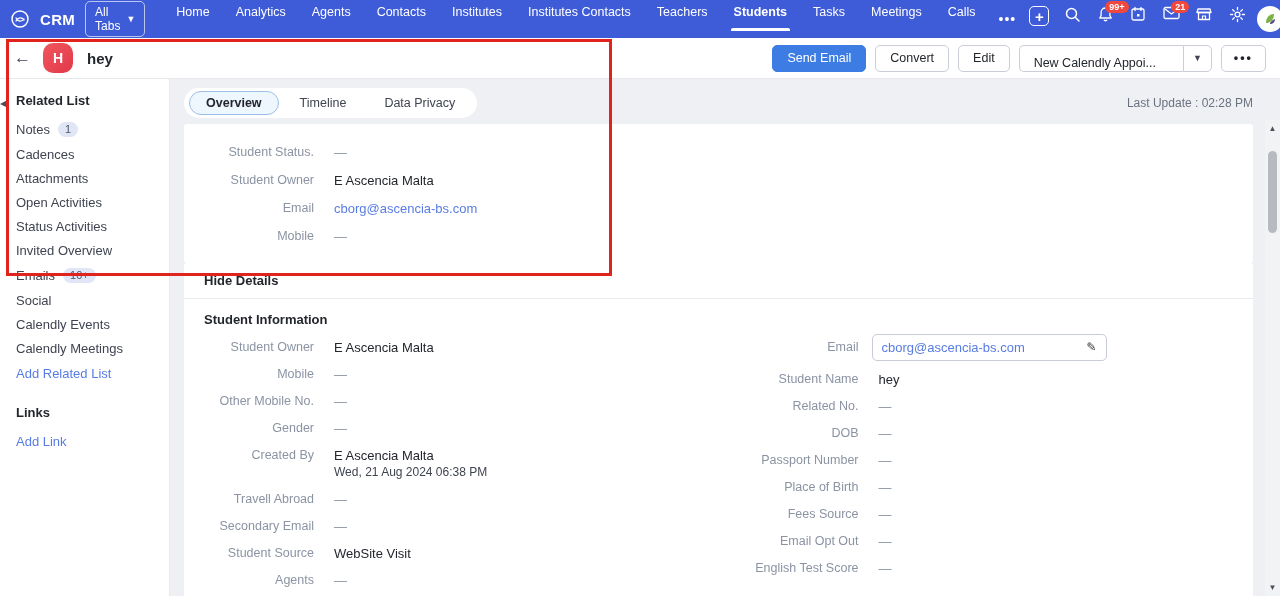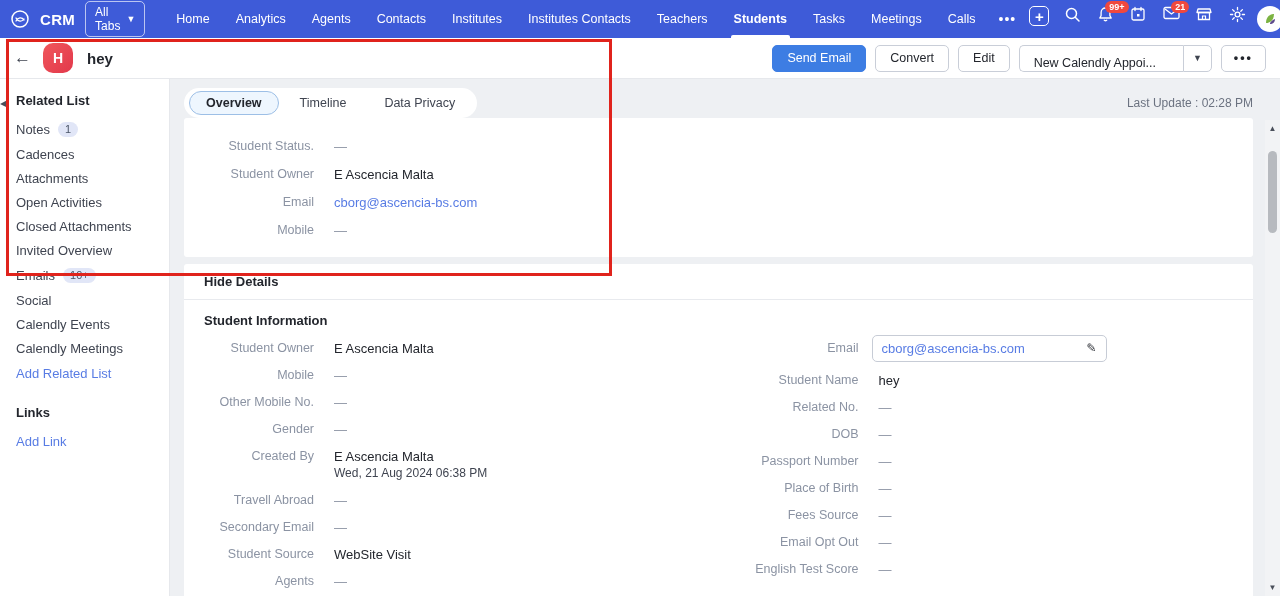--- a/index.html
+++ b/index.html
@@ -10,21 +10,21 @@
   *{box-sizing:border-box;margin:0;padding:0;}
   html,body{width:1280px;height:596px;overflow:hidden;}
   body{font-family:"Liberation Sans","DejaVu Sans",sans-serif;background:#fff;position:relative;font-size:13px;color:var(--text-dark);}
 
   
   .nav{height:38px;background:var(--nav-blue);display:flex;align-items:center;padding:0 10px;color:#fff;position:relative;}
   .nav-left{display:flex;align-items:center;gap:10px;}
   .brand{font-weight:bold;font-size:15px;letter-spacing:.3px;}
   .alltabs{border:1px solid rgba(255,255,255,.65);border-radius:5px;padding:3px 9px;font-size:12px;display:flex;align-items:center;gap:6px;cursor:pointer;}
   .alltabs .caret{font-size:9px;}
-  .nav-items{display:flex;align-items:center;margin-left:18px;height:24px;}
+  .nav-items{display:flex;align-items:flex-end;margin-left:18px;height:24px;}
   .nav-item{padding:0 13px;font-size:12.5px;height:38px;display:flex;align-items:center;cursor:pointer;white-space:nowrap;position:relative;}
   .nav-item.active{font-weight:bold;}
   .nav-item.active::after{content:"";position:absolute;left:10px;right:10px;bottom:0;height:3px;background:#fff;border-radius:2px 2px 0 0;}
   .nav-more{padding:0 10px;font-size:14px;letter-spacing:1px;cursor:pointer;}
   .nav-right{margin-left:auto;display:flex;align-items:center;gap:7px;}
   .nav-icon{width:26px;height:26px;display:flex;align-items:flex-start;justify-content:center;position:relative;cursor:pointer;border-radius:4px;}
   .nav-badge{position:absolute;top:-5px;left:13px;background:var(--badge-red);color:#fff;font-size:9px;font-weight:bold;border-radius:8px;padding:1px 4px;line-height:10px;}
   .plus-square{width:20px;height:20px;border:1.6px solid #fff;border-radius:5px;display:flex;align-items:center;justify-content:center;font-size:15px;font-weight:bold;line-height:1;}
   .user-avatar{width:26px;height:26px;background:#fff;border-radius:50%;display:flex;align-items:center;justify-content:center;}
 
@@ -45,28 +45,28 @@
   .content{display:flex;height:517px;background:var(--bg-gray);}
   .sidebar{width:170px;background:#fff;border-right:1px solid #e6e8ec;padding:14px 0 0 16px;flex-shrink:0;position:relative;}
   .collapse-arrow{position:absolute;left:0;top:20px;font-size:8px;color:#4a4f5a;cursor:pointer;}
   .side-title{font-weight:bold;font-size:13px;margin-bottom:14px;}
   .side-item{display:flex;align-items:center;gap:8px;font-size:13px;color:#3f4450;margin-bottom:11px;cursor:pointer;line-height:13px;}
   .side-badge{background:#e1e6f7;color:#4a5568;font-size:11px;border-radius:9px;padding:2px 7px;line-height:11px;}
   .side-link{color:var(--link-blue);font-size:13px;margin-bottom:11px;cursor:pointer;}
   .side-title.links{margin-top:24px;}
 
   .main{flex:1;padding:9px 27px 0 14px;overflow:hidden;}
-  .tabs-row{display:flex;align-items:center;margin-bottom:0;}
+  .tabs-row{display:flex;align-items:center;margin-bottom:6px;}
   .tabs-pill{background:#fff;border-radius:16px;padding:3px 5px;display:flex;align-items:center;gap:4px;}
   .tab{padding:4px 16px;font-size:12.5px;color:#3f4450;border-radius:14px;border:1px solid transparent;cursor:pointer;white-space:nowrap;}
   .tab.active{border-color:#9dbfe6;background:#eef6fe;color:var(--text-dark);font-weight:bold;}
   .last-update{margin-left:auto;font-size:12px;color:#6b7280;}
 
   .card{background:#fff;border-radius:3px;}
-  .summary-card{height:139px;padding:20px 0 0 0;margin-bottom:7px;}
+  .summary-card{height:139px;padding:20px 0 0 0;margin-bottom:0;}
   .field-row{display:flex;align-items:flex-start;margin-bottom:11px;line-height:17px;}
   .field-label{width:130px;text-align:right;color:var(--label-gray);font-size:12.5px;flex-shrink:0;}
   .field-value{margin-left:20px;font-size:13px;color:var(--text-dark);}
   .field-value.dash{color:#8b93a3;}
   .field-value.link{color:var(--link-blue);cursor:pointer;}
   .field-sub{margin-left:20px;font-size:12px;color:#3f4450;}
 
   .details-card{min-height:330px;}
   .hide-details{padding:10px 20px;font-weight:bold;font-size:13px;cursor:pointer;}
   .divider{height:1px;background:#e8eaee;}
@@ -216,21 +216,21 @@
         <div class="side-item">
           <span>Cadences</span>
         </div>
         <div class="side-item">
           <span>Attachments</span>
         </div>
         <div class="side-item">
           <span>Open Activities</span>
         </div>
         <div class="side-item">
-          <span>Closed Attachments</span>
+          <span>Status Activities</span>
         </div>
         <div class="side-item">
           <span>Invited Overview</span>
         </div>
         <div class="side-item">
           <span>Emails</span>
           <span class="side-badge">10+</span>
         </div>
         <div class="side-item">
           <span>Social</span>

